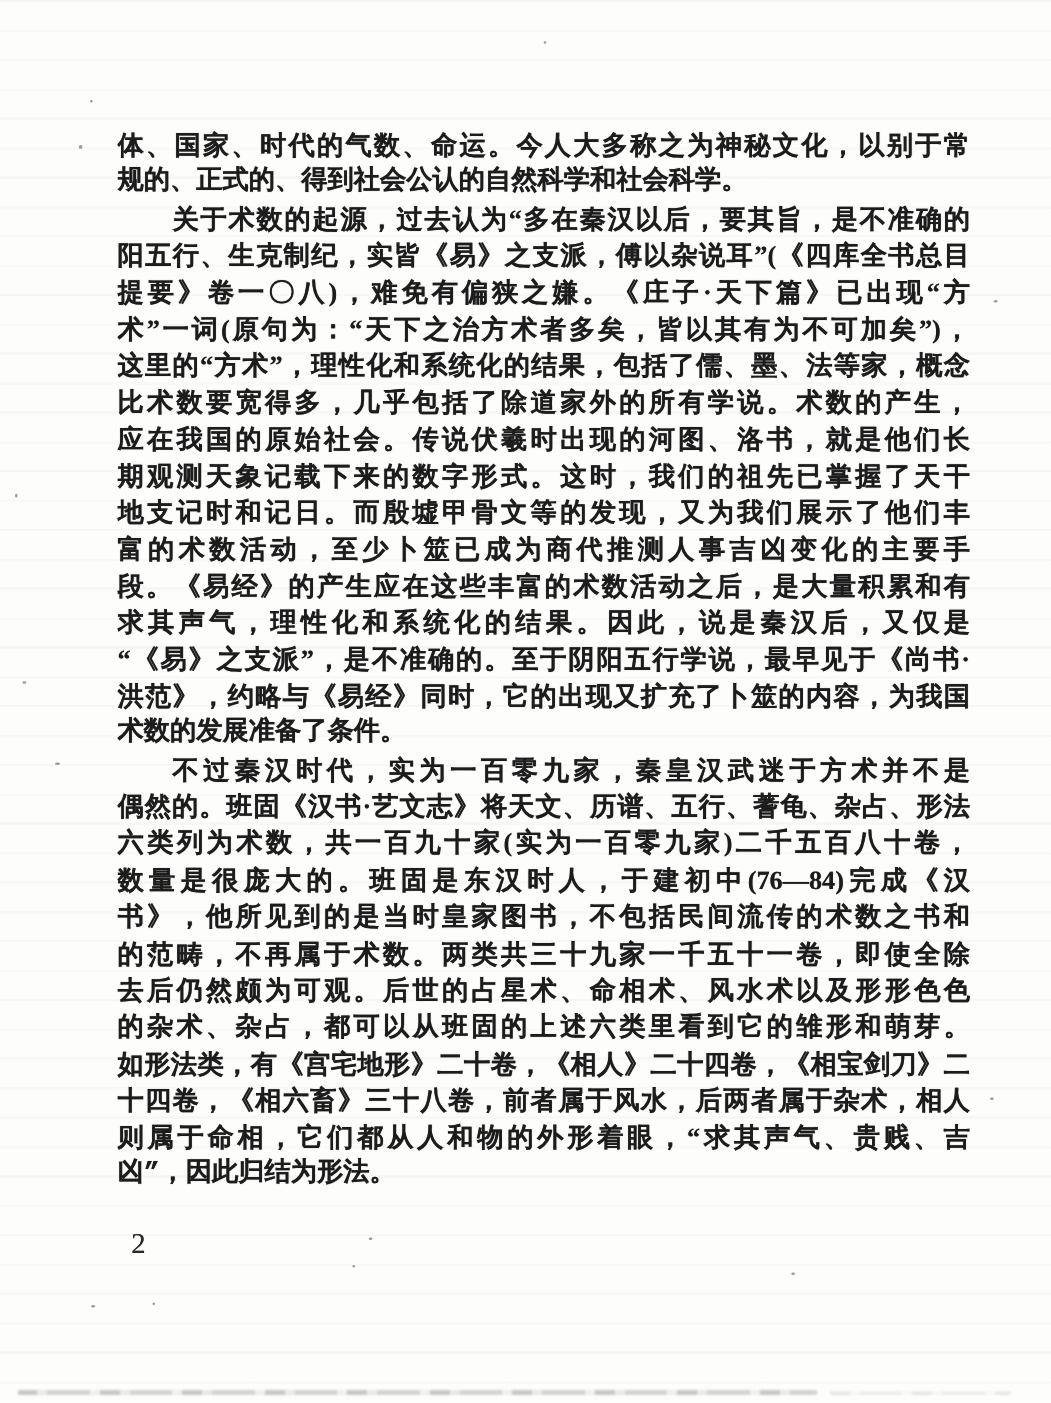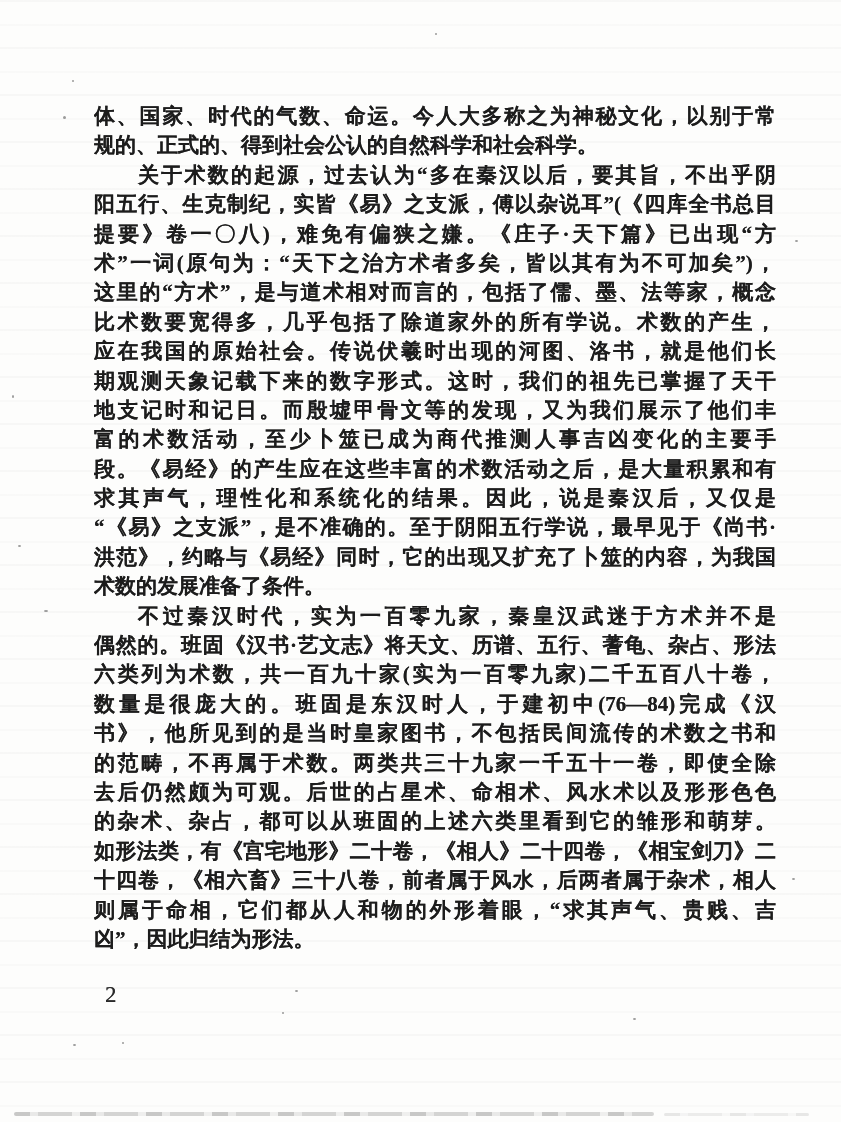--- a/index.html
+++ b/index.html
@@ -37,21 +37,21 @@
     text-shadow: 0 0 0.6px rgba(20,20,20,0.75);
   }
   .line {
     height: 29.4px;
     line-height: 29.4px;
     text-align: justify;
     text-align-last: justify;
     overflow: hidden;
   }
   .line.indent { text-indent: 44px; }
-  .line.short { text-align-last: left; }
+  .line.short { text-align-last: left; font-family: Liberation Mono, monospace; }
   .pagenum {
     position: absolute;
     left: 105px; top: 982px;
     font-size: 23px;
     color: #2a2a2a;
     text-shadow: 0 0 0.5px rgba(0,0,0,0.6);
   }
   .speck {
     position: absolute;
     background: #4a4a4a;
@@ -78,25 +78,25 @@
 </head>
 <body>
 
 <div class="page">
 
   <div class="scan-bands"></div>
 
   <div class="textblock">
     <div class="line">体、国家、时代的气数、命运。今人大多称之为神秘文化，以别于常</div>
     <div class="line short">规的、正式的、得到社会公认的自然科学和社会科学。</div>
-    <div class="line indent">关于术数的起源，过去认为“多在秦汉以后，要其旨，不出乎阴</div>
+    <div class="line indent">关于术数的起源，过去认为“多在秦汉以后，要其旨，是不准确的</div>
     <div class="line">阳五行、生克制纪，实皆《易》之支派，傅以杂说耳”(《四库全书总目</div>
     <div class="line">提要》卷一〇八)，难免有偏狭之嫌。《庄子·天下篇》已出现“方</div>
     <div class="line">术”一词(原句为：“天下之治方术者多矣，皆以其有为不可加矣”)，</div>
-    <div class="line">这里的“方术”，是与道术相对而言的，包括了儒、墨、法等家，概念</div>
+    <div class="line">这里的“方术”，理性化和系统化的结果，包括了儒、墨、法等家，概念</div>
     <div class="line">比术数要宽得多，几乎包括了除道家外的所有学说。术数的产生，</div>
     <div class="line">应在我国的原始社会。传说伏羲时出现的河图、洛书，就是他们长</div>
     <div class="line">期观测天象记载下来的数字形式。这时，我们的祖先已掌握了天干</div>
     <div class="line">地支记时和记日。而殷墟甲骨文等的发现，又为我们展示了他们丰</div>
     <div class="line">富的术数活动，至少卜筮已成为商代推测人事吉凶变化的主要手</div>
     <div class="line">段。《易经》的产生应在这些丰富的术数活动之后，是大量积累和有</div>
     <div class="line">求其声气，理性化和系统化的结果。因此，说是秦汉后，又仅是</div>
     <div class="line">“《易》之支派”，是不准确的。至于阴阳五行学说，最早见于《尚书·</div>
     <div class="line">洪范》，约略与《易经》同时，它的出现又扩充了卜筮的内容，为我国</div>
     <div class="line short">术数的发展准备了条件。</div>

